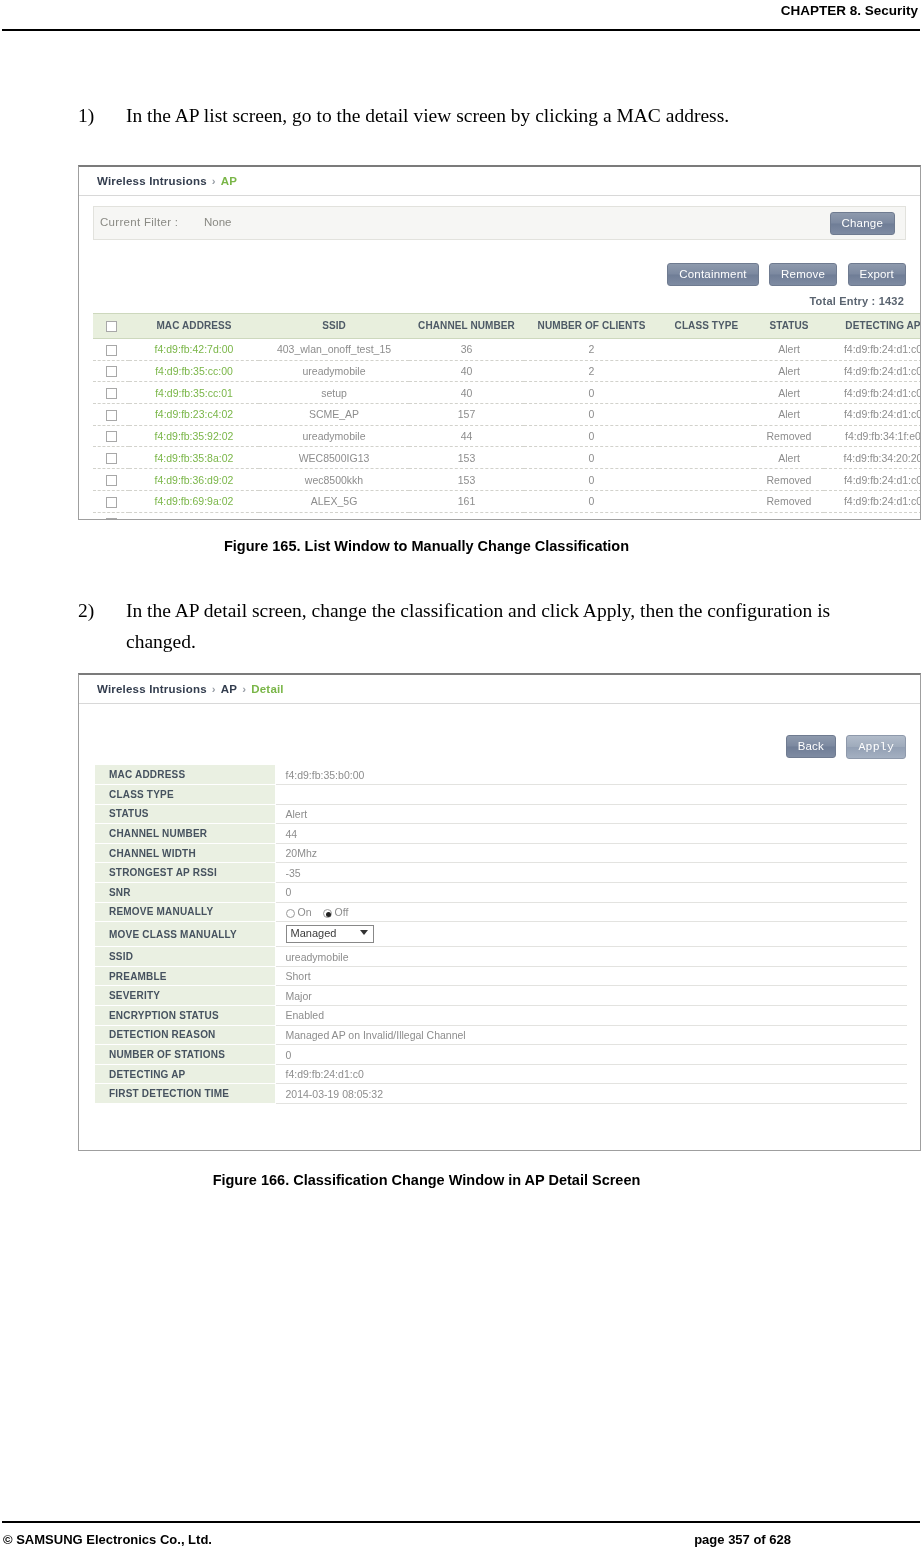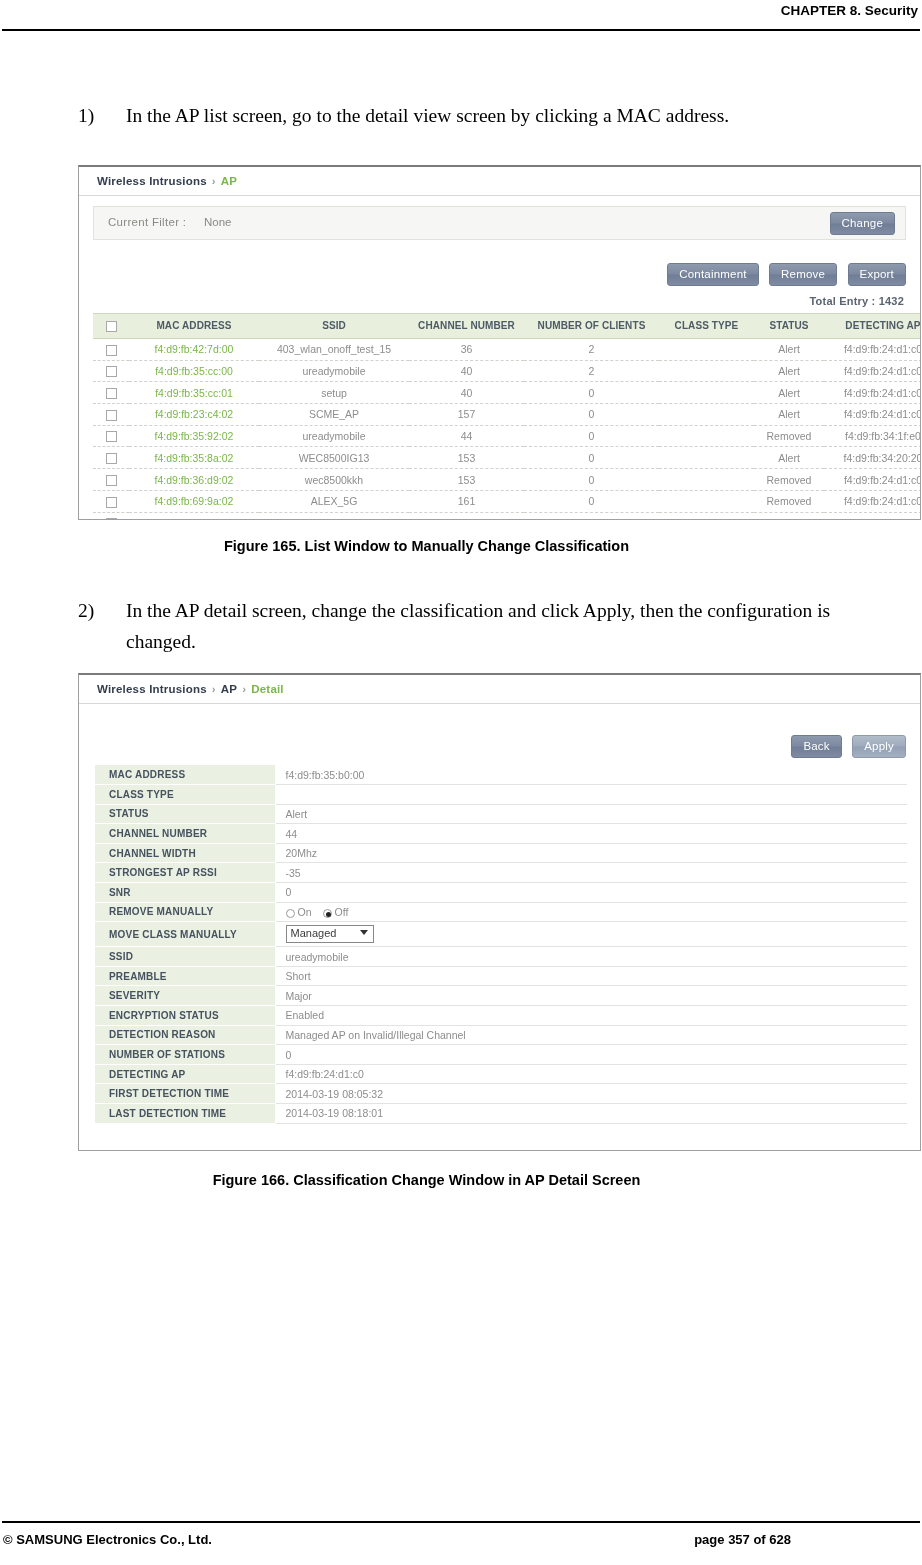--- a/index.html
+++ b/index.html
@@ -79,21 +79,21 @@
 
   
   .filterbar {
     position:relative;
     margin:10px 14px 0 14px;
     height:34px;
     background:#f6f6f4;
     border:1px solid #e2e2dd;
   }
   .filterbar .flabel {
-    position:absolute; left:14px; top:9px;
+    position:absolute; left:6px; top:9px;
     font-size:11.5px; color:#8a8a84; letter-spacing:0.3px;
   }
   .filterbar .fvalue {
     position:absolute; left:110px; top:9px;
     font-size:11.5px; color:#8a8a84;
   }
 
   
   .btn {
     display:inline-block;
@@ -103,20 +103,21 @@
     border:1px solid #6f7b90;
     border-radius:3px;
     background:linear-gradient(to bottom, #8e9aad 0%, #7c89a0 48%, #6f7d96 52%, #7e8ba2 100%);
     text-align:center;
     letter-spacing:0.2px;
     white-space:nowrap;
   }
   .btn.light {
     background:linear-gradient(to bottom, #b2bcca 0%, #9fabbc 48%, #93a0b4 52%, #a4b0c1 100%);
     border-color:#8e99ab;
+    font-family:Liberation Mono, monospace;
   }
   .btn-change { position:absolute; right:10px; top:5px; }
 
   .btnbar {
     position:absolute; right:14px; top:96px;
   }
   .btnbar .btn { margin-left:6px; }
 
   .total-entry {
     position:absolute; right:16px; top:128px;
@@ -452,24 +453,20 @@
           <td>0</td>
         </tr>
         <tr>
           <th>DETECTING AP</th>
           <td>f4:d9:fb:24:d1:c0</td>
         </tr>
         <tr>
           <th>FIRST DETECTION TIME</th>
           <td>2014-03-19 08:05:32</td>
         </tr>
-        <tr>
-          <th>LAST DETECTION TIME</th>
-          <td>2014-03-19 08:18:01</td>
-        </tr>
       </tbody>
   </table>
 </div>
 
 <div class="figcaption" id="cap2">Figure 166. Classification Change Window in AP Detail Screen</div>
 
 <div class="hr-bottom"></div>
 <div class="page-footer">
   <span class="left">© SAMSUNG Electronics Co., Ltd.</span>
   <span class="right">page 357 of 628</span>

